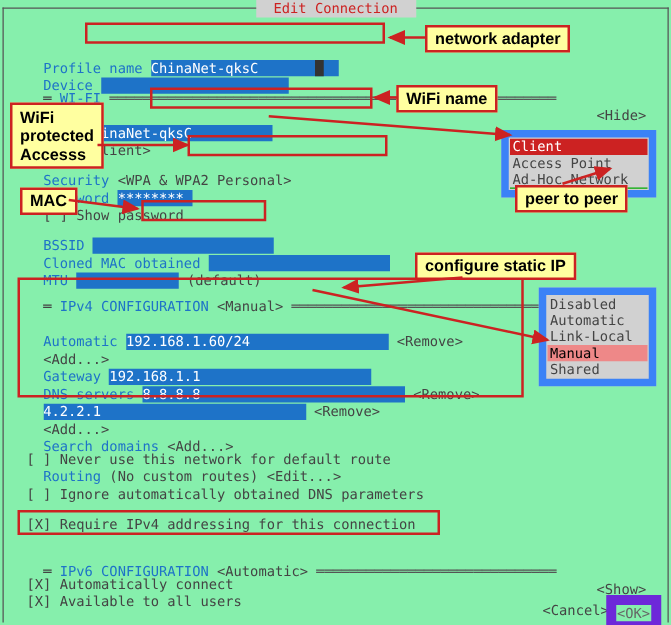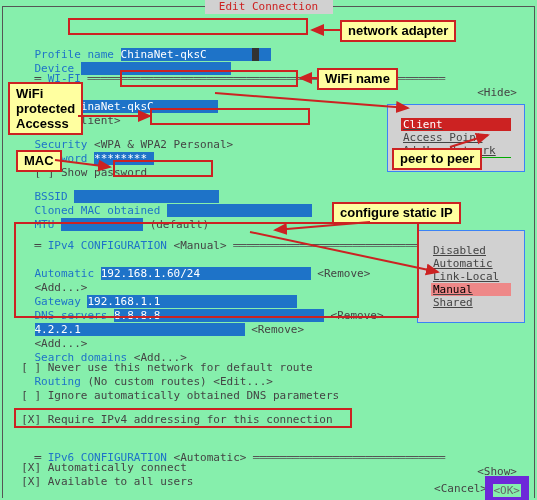--- a/index.html
+++ b/index.html
@@ -49,22 +49,22 @@
   }
   .angle{color:#444;}
   .redbox{position:absolute;border:2px solid #c22;box-sizing:border-box;}
   .annot{
     position:absolute;border:2px solid #c22;background:#ffffa0;
     padding:2px 6px;font-family:Arial,sans-serif;font-weight:bold;
     color:#000;font-size:13px;white-space:nowrap;box-sizing:border-box;
   }
   svg.arrow{position:absolute;pointer-events:none;}
   .popup{
-    position:absolute;border:1px solid #3b82f6;background:#d1d1d1;
-    padding:13px;font-family:inherit;text-decoration:underline;
+    position:absolute;border:6px solid #3b82f6;background:#d1d1d1;
+    padding:1px;font-family:inherit;
   }
   .popup .prow{white-space:pre;padding:0 2px;height:13px;}
   .sel-red{background:#c22;color:#fff;}
   .sel-pink{background:#e88;color:#000;}
   .underline-grn{border-bottom:1px solid #0a0;}
   .right{position:absolute;right:12px;}
   .ok{border:8px solid #6d28d9;padding:0 1px;color:#666;}
 </style>
 </head>
 <body>
@@ -191,21 +191,21 @@
   <div class="redbox" style="top:160px;left:113px;width:100px;height:17px"></div>
   <div class="redbox" style="top:222px;left:14px;width:405px;height:96px"></div>
   <div class="redbox" style="top:408px;left:14px;width:338px;height:20px"></div>
 
   <div class="annot" style="top:20px;left:340px">network adapter</div>
   <div class="annot" style="top:82px;left:8px;white-space:pre-line;line-height:15px">WiFi
 protected
 Accesss</div>
   <div class="annot" style="top:68px;left:317px">WiFi name</div>
   <div class="annot" style="top:150px;left:16px">MAC</div>
-  <div class="annot" style="top:148px;left:392px">peer to peer</div>
+  <div class="annot" style="top:148px;left:412px">peer to peer</div>
   <div class="annot" style="top:202px;left:332px">configure static IP</div>
 
   <svg class="arrow" style="top:0;left:0" width="537" height="500">
     <defs>
       <marker id="ah" markerWidth="8" markerHeight="8" refX="6" refY="3" orient="auto">
         <path d="M0,0 L7,3 L0,6 Z" fill="#c22"></path>
       </marker>
     </defs>
     <line x1="78" y1="116" x2="150" y2="116" stroke="#c22" stroke-width="2" marker-end="url(#ah)"></line>
     <line x1="55" y1="160" x2="110" y2="167" stroke="#c22" stroke-width="2" marker-end="url(#ah)"></line>

